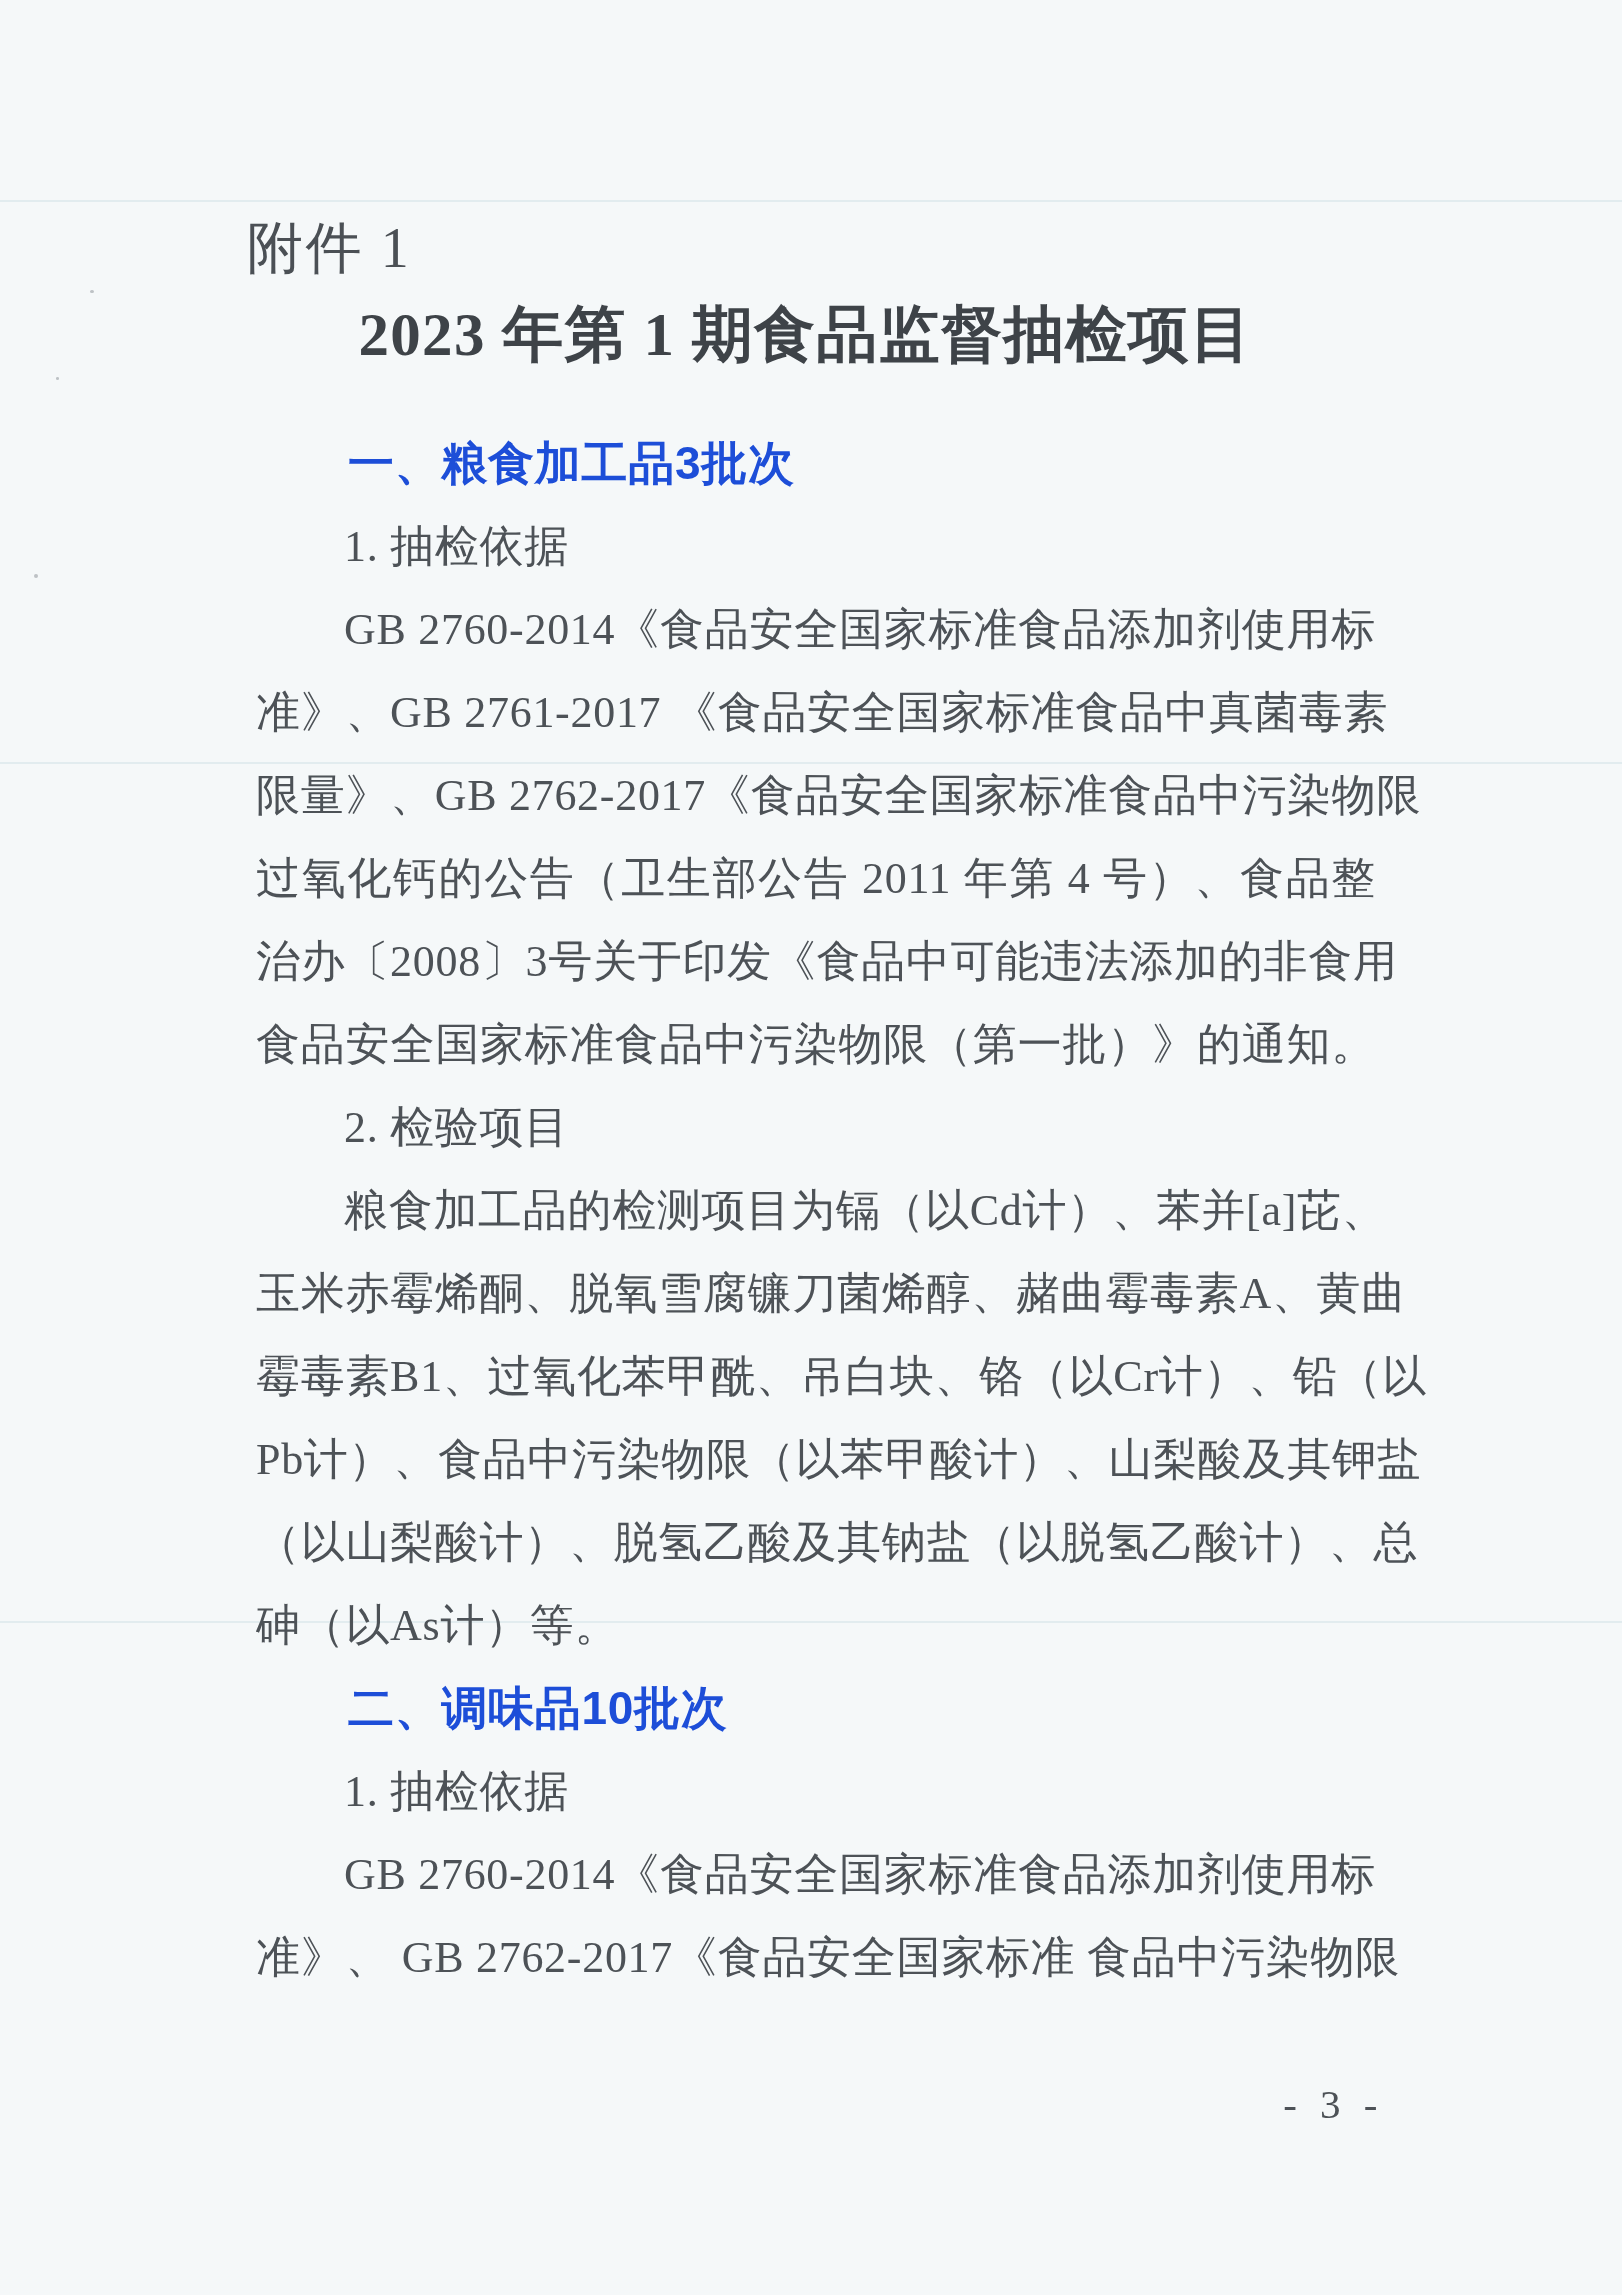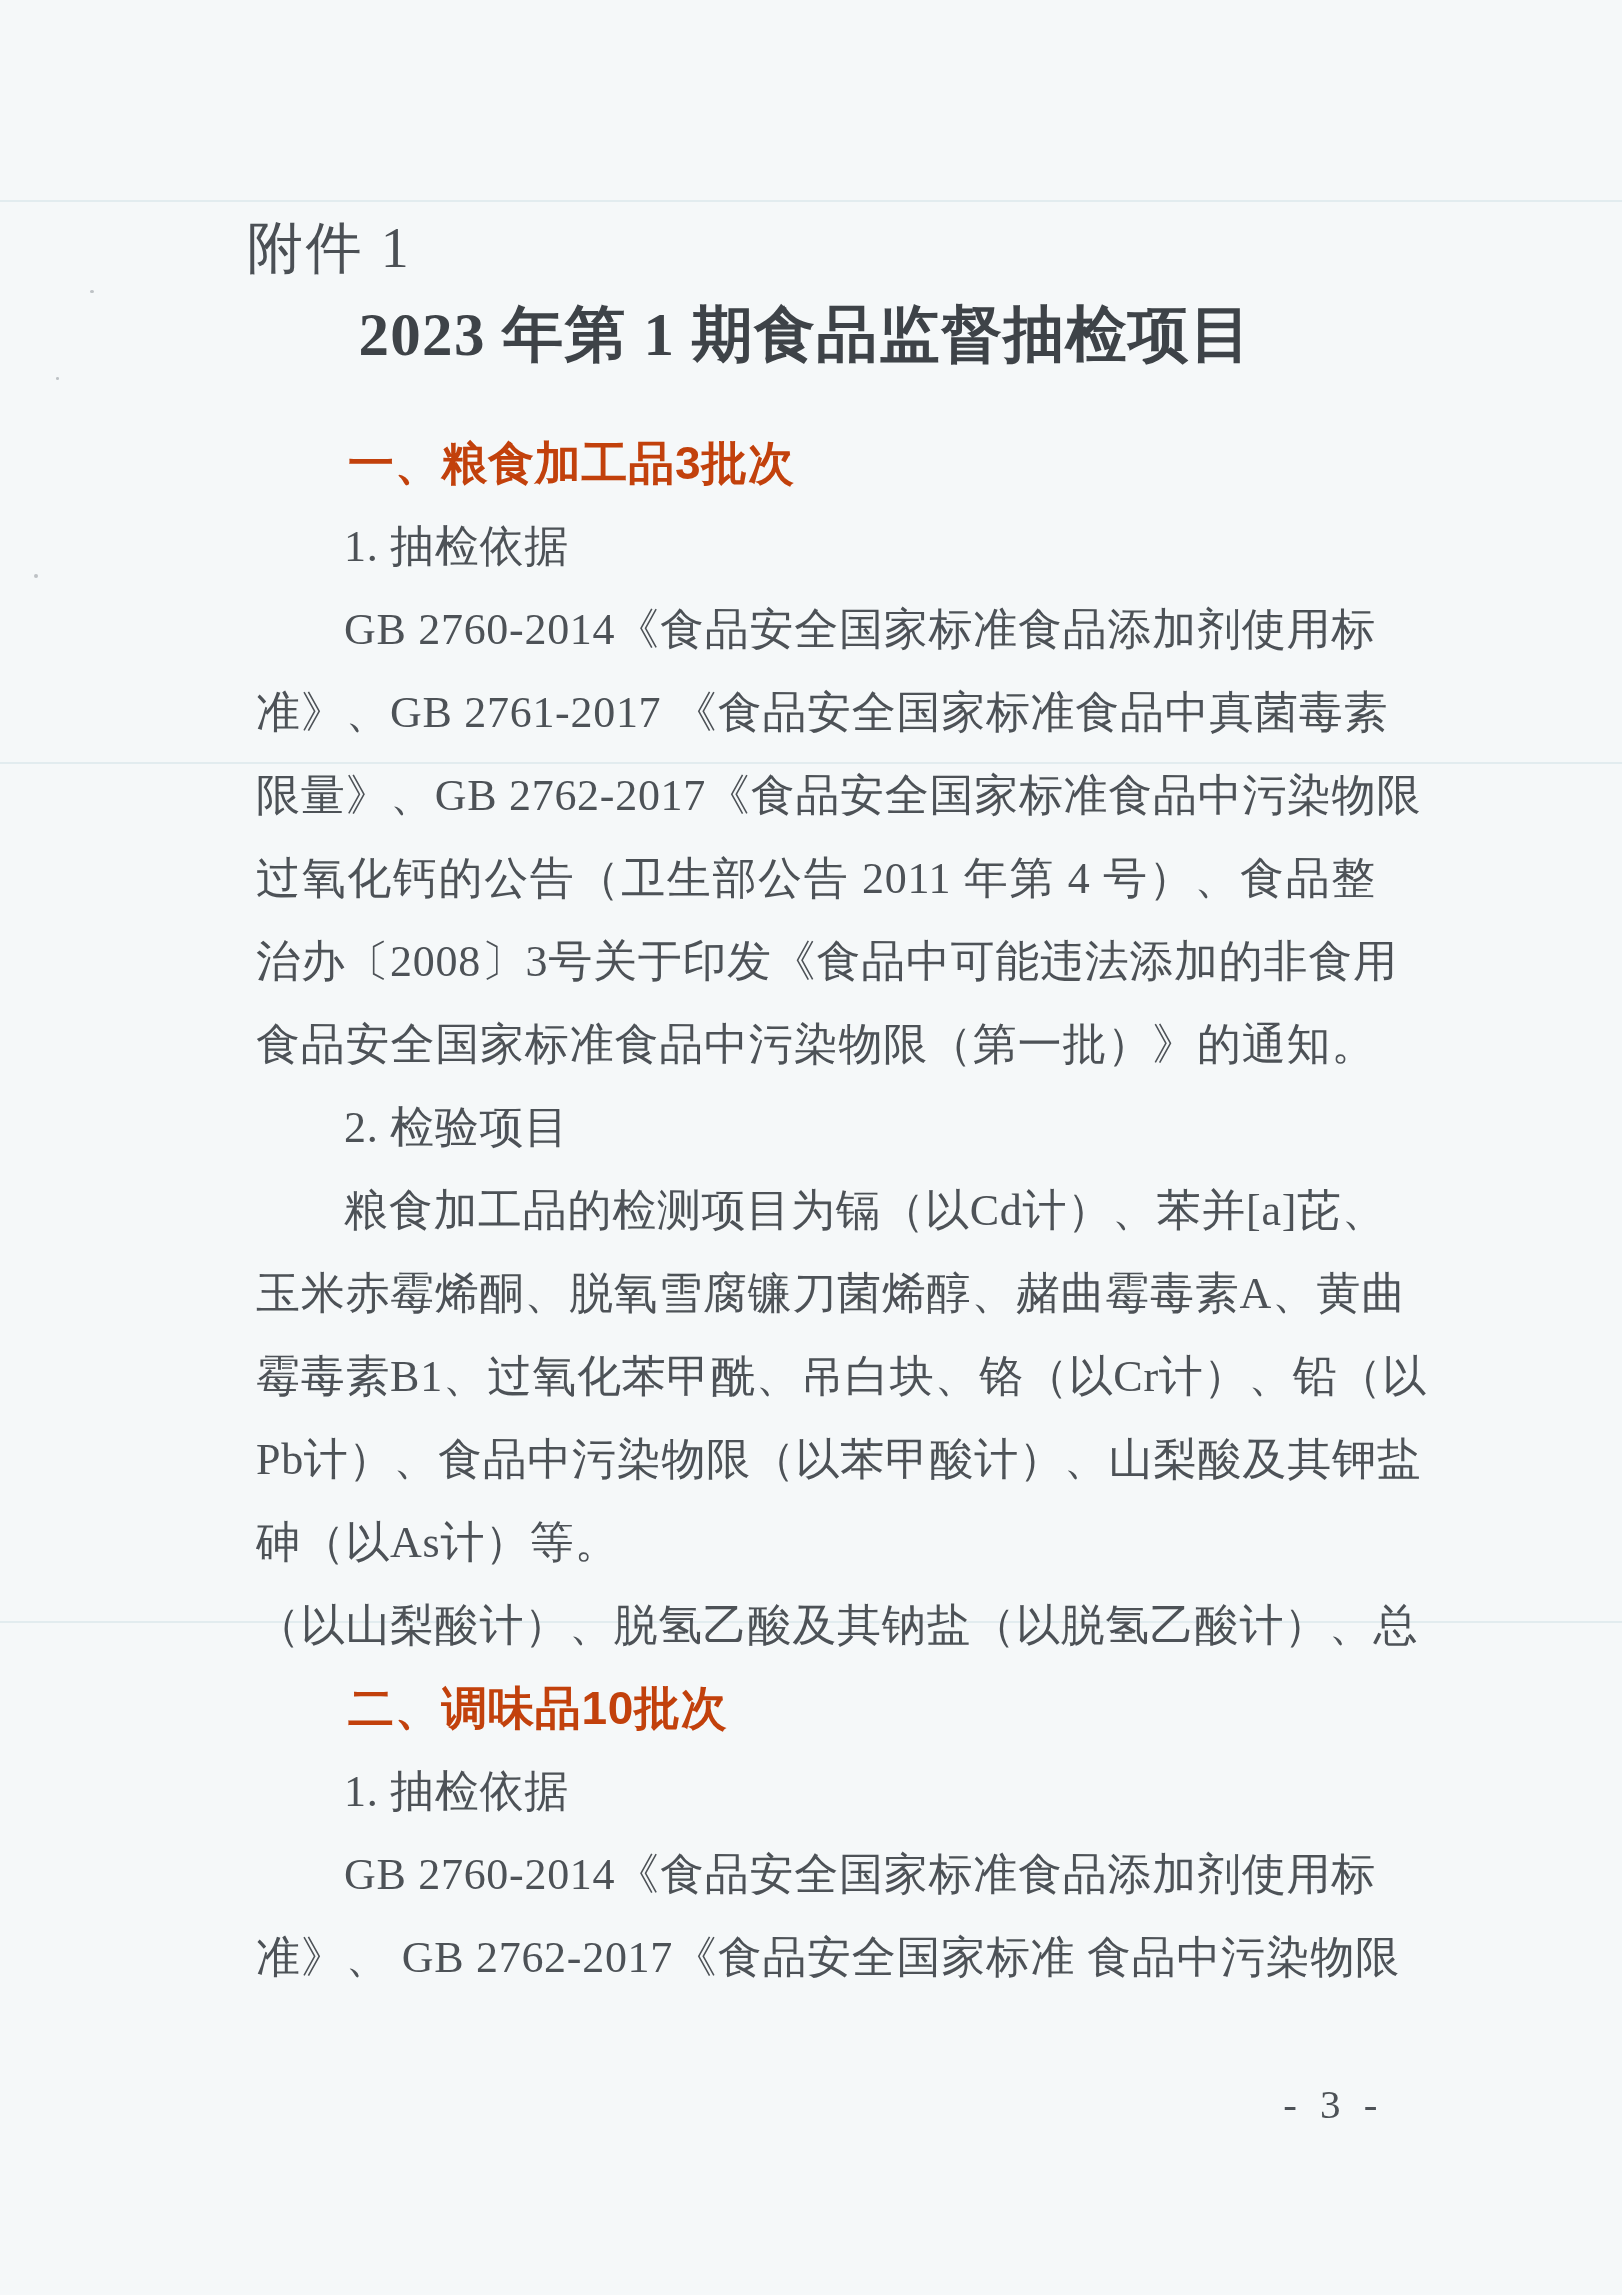--- a/index.html
+++ b/index.html
@@ -79,21 +79,21 @@
   }
   .line.indent { text-indent: 2em; }
   .line.left {
     text-align: left;
     text-align-last: left;
   }
   .line.section-heading {
     font-family: "Liberation Sans", "DejaVu Sans", sans-serif;
     font-weight: bold;
     font-size: 46px;
-    color: #c2410c;
+    color: #1d4ed8;
     text-indent: 2em;
     text-align: center;
     text-align-last: left;
   }
   .line.sub-heading {
     text-indent: 2em;
     text-align: left;
     text-align-last: left;
   }
   .pageno {
@@ -129,22 +129,22 @@
     <div class="line">准》、GB 2761-2017 《食品安全国家标准食品中真菌毒素</div>
     <div class="line">限量》、GB 2762-2017《食品安全国家标准食品中污染物限</div>
     <div class="line">过氧化钙的公告（卫生部公告 2011 年第 4 号）、食品整</div>
     <div class="line">治办〔2008〕3号关于印发《食品中可能违法添加的非食用</div>
     <div class="line">食品安全国家标准食品中污染物限（第一批）》的通知。</div>
     <div class="line sub-heading">2. 检验项目</div>
     <div class="line indent">粮食加工品的检测项目为镉（以Cd计）、苯并[a]芘、</div>
     <div class="line">玉米赤霉烯酮、脱氧雪腐镰刀菌烯醇、赭曲霉毒素A、黄曲</div>
     <div class="line">霉毒素B1、过氧化苯甲酰、吊白块、铬（以Cr计）、铅（以</div>
     <div class="line">Pb计）、食品中污染物限（以苯甲酸计）、山梨酸及其钾盐</div>
+    <div class="line">（以山梨酸计）、脱氢乙酸及其钠盐（以脱氢乙酸计）、总</div>
     <div class="line left">砷（以As计）等。</div>
-    <div class="line">（以山梨酸计）、脱氢乙酸及其钠盐（以脱氢乙酸计）、总</div>
     <div class="line section-heading">二、调味品10批次</div>
     <div class="line sub-heading">1. 抽检依据</div>
     <div class="line indent">GB 2760-2014《食品安全国家标准食品添加剂使用标</div>
     <div class="line">准》、 GB 2762-2017《食品安全国家标准 食品中污染物限</div>
   </div>
 
   <div class="pageno">- 3 -</div>
 
 </div>
 

